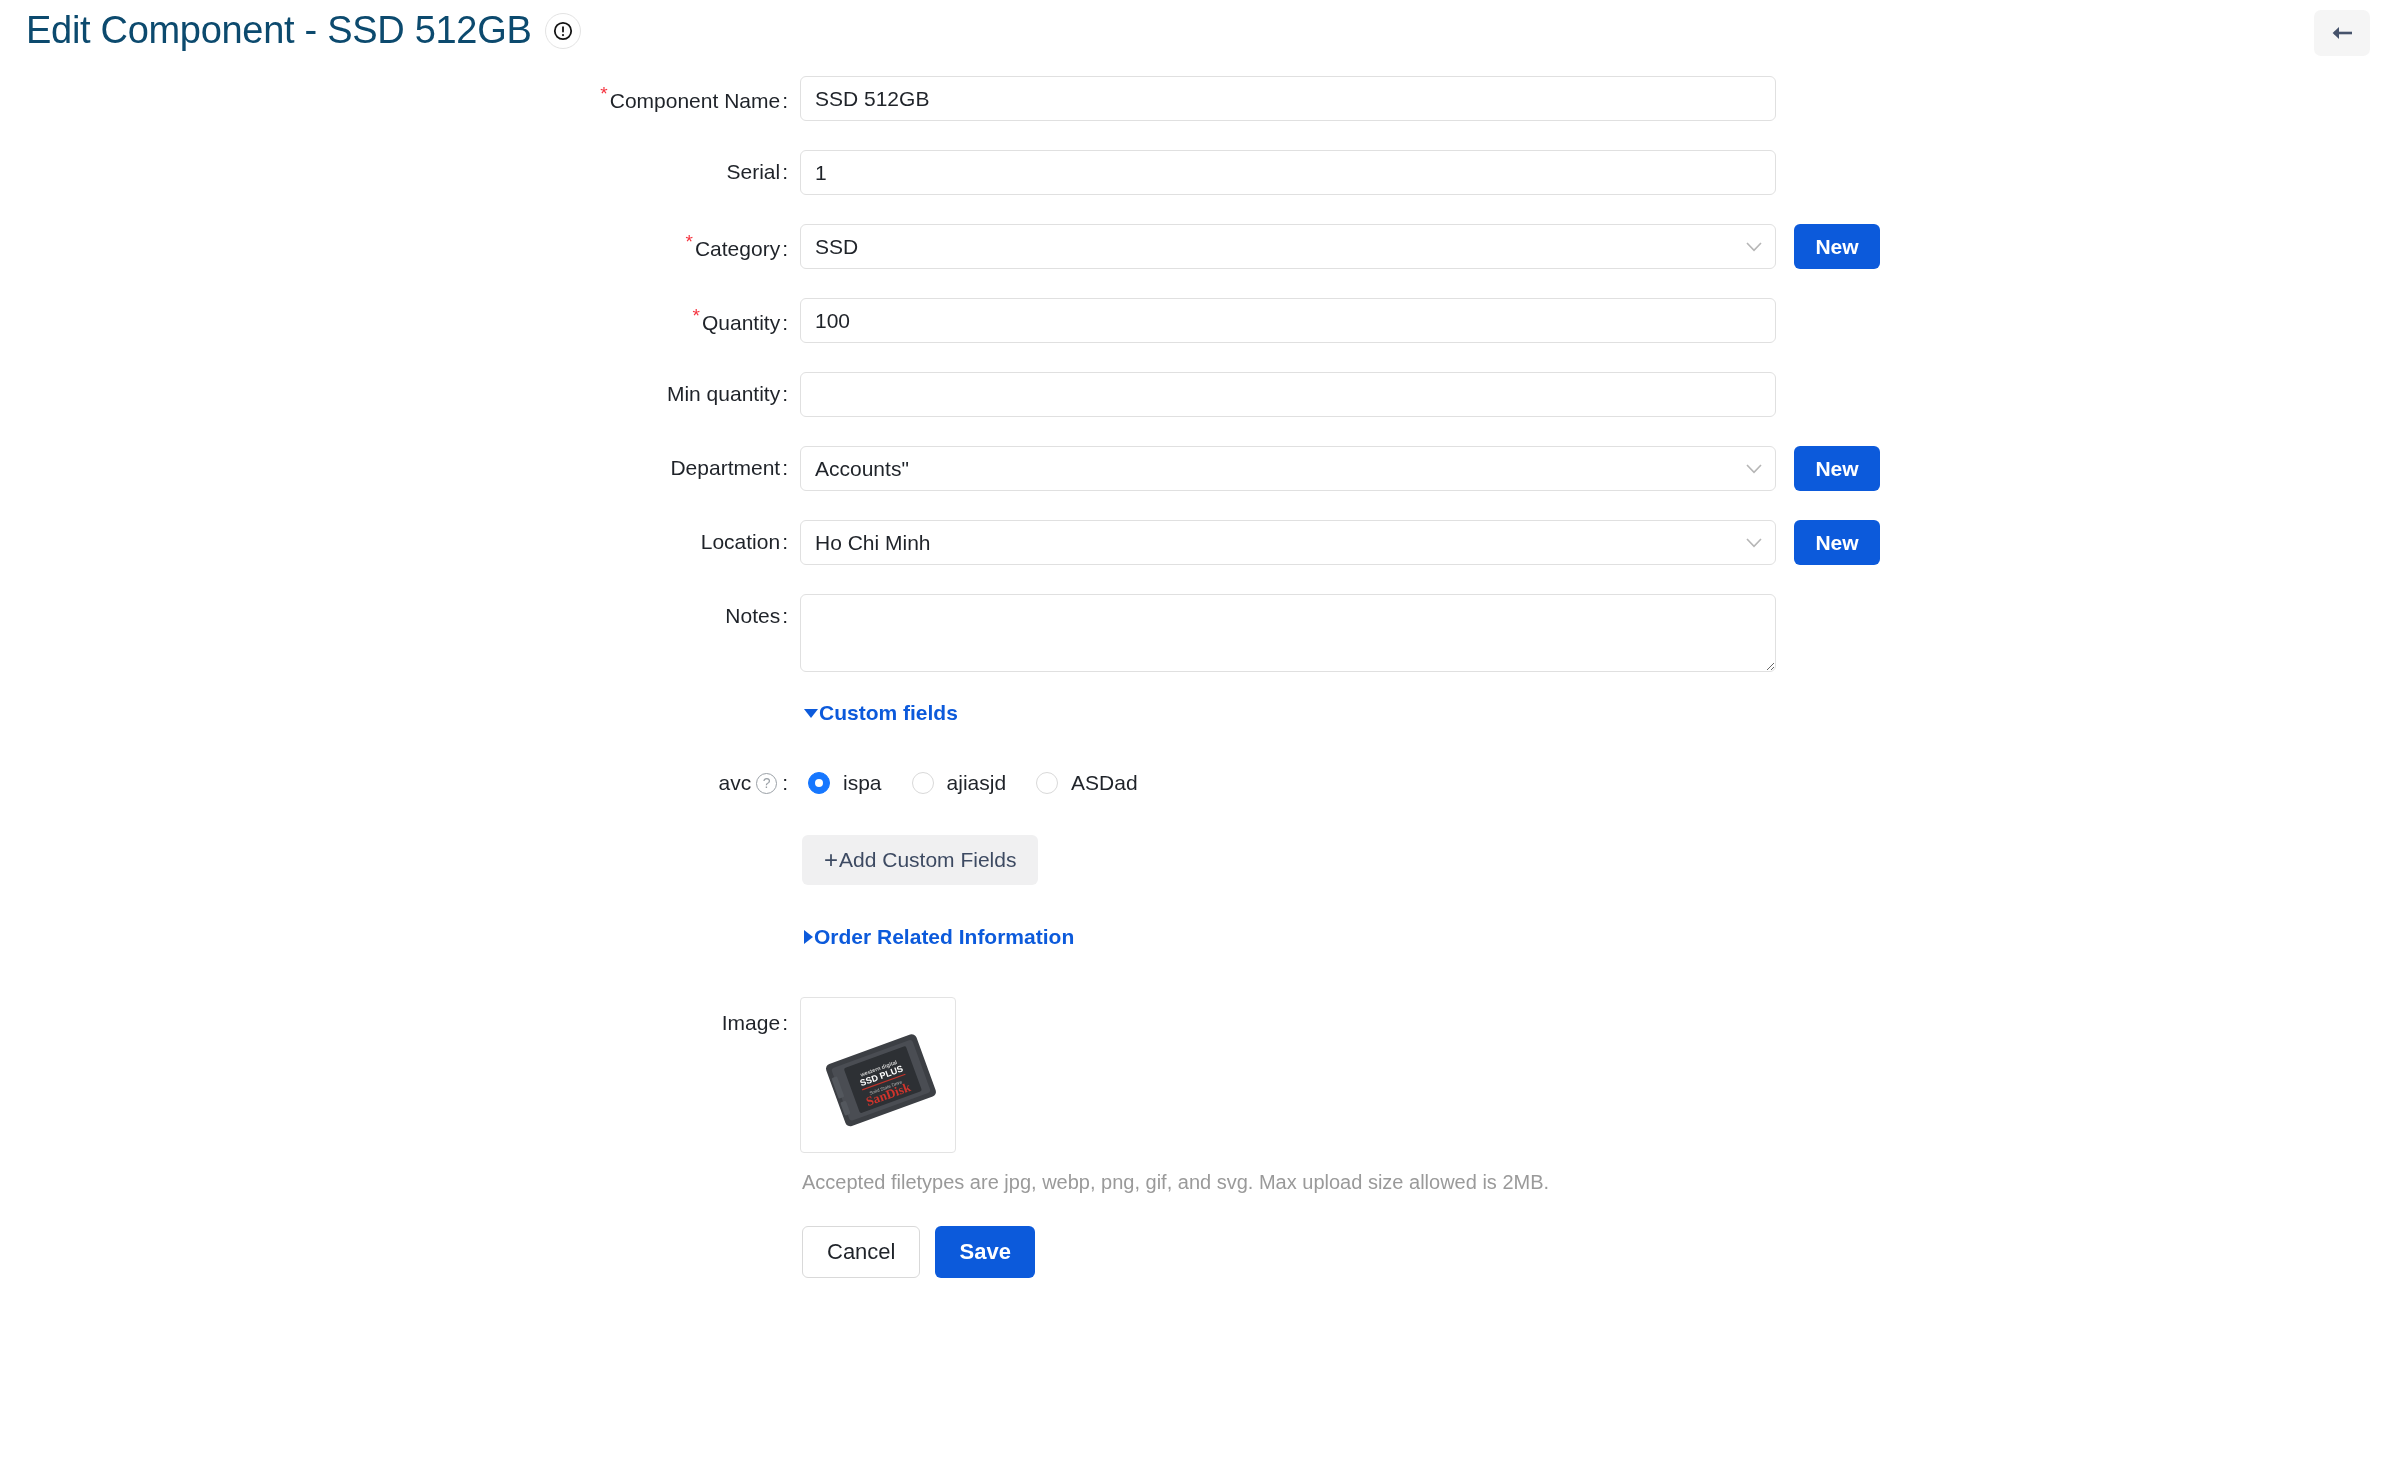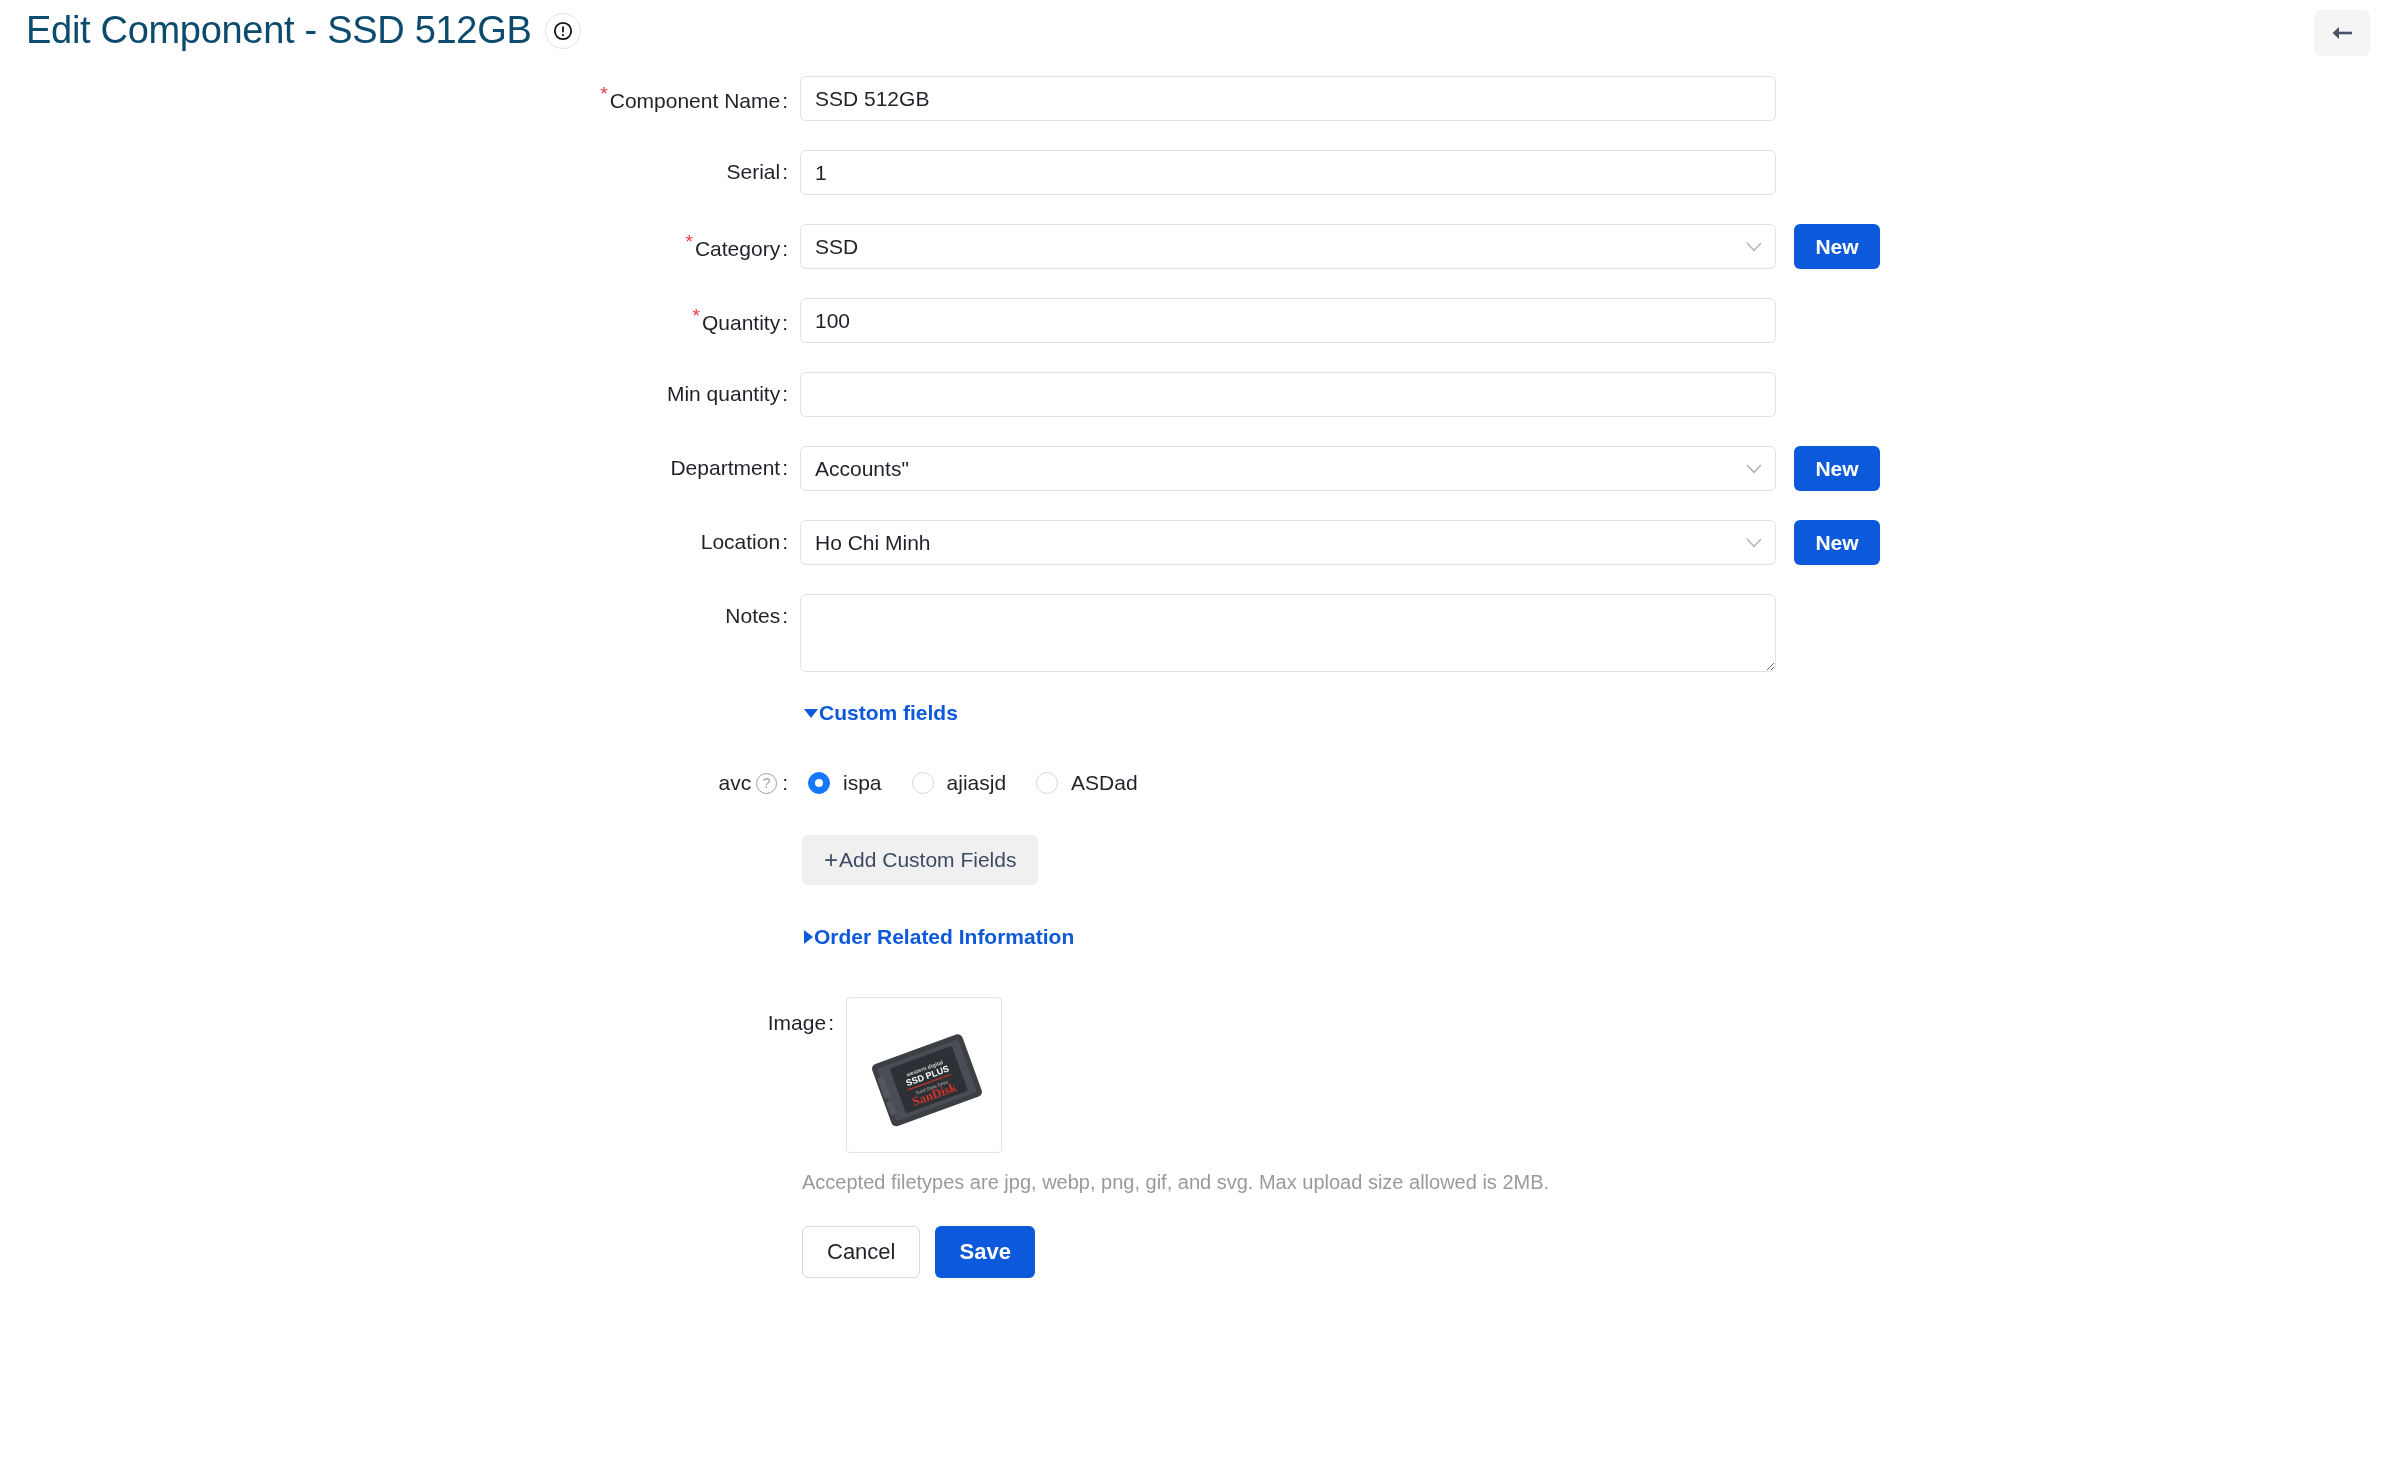--- a/index.html
+++ b/index.html
@@ -294,21 +294,20 @@
   .image-row { display: flex; align-items: flex-start; margin-top: 48px; }
   .image-label {
     width: 800px;
     text-align: right;
     padding-right: 12px;
     font-size: 21px;
     color: #1f2329;
     padding-top: 14px;
     white-space: nowrap;
     flex: none;
-    margin-left: 46px;
   }
   .thumb-box {
     width: 156px;
     height: 156px;
     border: 1px solid #e3e3e3;
     border-radius: 4px;
     background: #fff;
     display: flex;
     align-items: center;
     justify-content: center;

